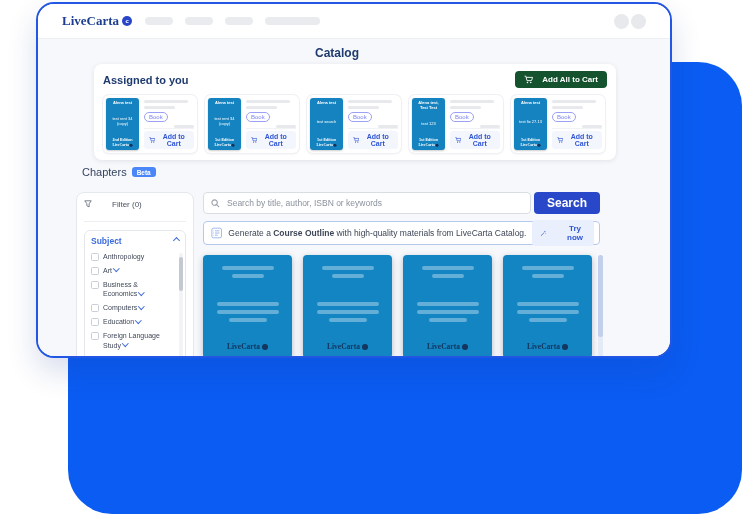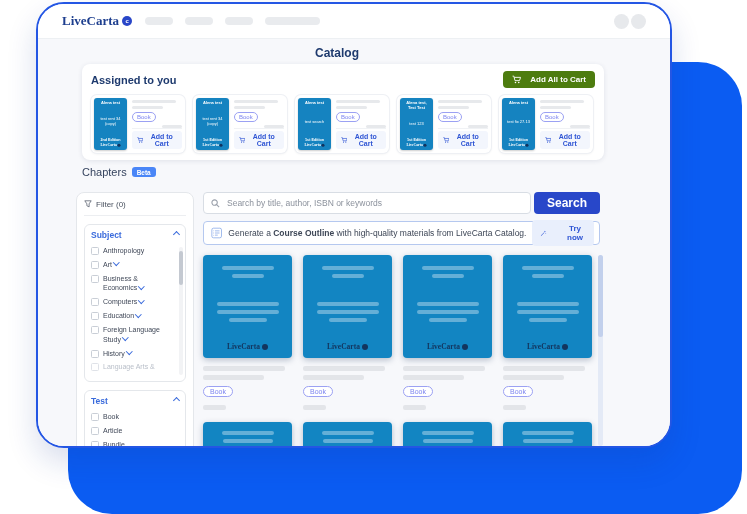--- a/index.html
+++ b/index.html
@@ -1,39 +1,39 @@
 <!DOCTYPE html>
 <html><head>
 <meta charset="utf-8">
 <style>
   html,body{margin:0;padding:0}
   body{width:747px;height:514px;position:relative;overflow:hidden;background:#fff;
        font-family:"Liberation Sans",sans-serif;-webkit-font-smoothing:antialiased}
   .bgshape{position:absolute;left:68px;top:62px;width:674px;height:452px;background:#0b5cf2;border-radius:44px}
-  .win{position:absolute;left:36px;top:2px;width:636px;height:446px;background:#fff;
-       border:2px solid #2456e4;border-radius:28px;overflow:hidden;box-sizing:border-box;
+  .win{position:absolute;left:36px;top:2px;width:636px;height:356px;background:#fff;
+       border:2px solid #2456e4;border-radius:18px;overflow:hidden;box-sizing:border-box;
        box-shadow:0 14px 30px rgba(20,50,140,.16)}
   
   .topbar{height:34px;display:flex;align-items:center;padding:0 24px;background:#fff;border-bottom:1px solid #edf0f3}
   .logo{font-family:"Liberation Serif",serif;font-weight:bold;color:#1d3e8e;font-size:13px;display:flex;align-items:center;gap:3px}
   .logo-badge{width:10px;height:10px;border-radius:50%;background:#2946c8;color:#fff;font-size:6px;line-height:10px;text-align:center;font-family:"Liberation Sans",sans-serif}
   .navpills{display:flex;gap:12px;margin-left:13px;align-items:center}
   .pill{height:8px;border-radius:4px;background:#e9ebee}
   .p1,.p2,.p3{width:28px}.p4{width:55px}
   .avatars{margin-left:auto;display:flex;gap:2px}
   .av{width:15px;height:15px;border-radius:50%;background:#e7e9ec}
   
   .content{position:absolute;top:35px;left:0;right:0;bottom:0;background:#f7f8fb}
   .ptitle{position:absolute;top:7px;left:38px;width:522px;text-align:center;font-size:12px;font-weight:bold;color:#1e3a6e}
   
-  .assigned{position:absolute;left:44px;top:25px;width:522px;height:96px;background:#fff;border-radius:8px;
+  .assigned{position:absolute;left:56px;top:25px;width:522px;height:96px;background:#fff;border-radius:8px;
             box-shadow:0 1px 5px rgba(25,39,80,.1);padding:7px 9px;box-sizing:border-box}
   .ahead{display:flex;justify-content:space-between;align-items:center}
   .atitle{font-size:11px;font-weight:bold;color:#1e3a6e}
-  .addall{background:#4d7c0f;color:#fff;font-size:8px;font-weight:bold;border:none;border-radius:4px;
+  .addall{background:#14532d;color:#fff;font-size:8px;font-weight:bold;border:none;border-radius:4px;
           padding:4px 9px;display:flex;align-items:center;gap:9px;cursor:pointer}
   .cards{display:flex;gap:8px;margin-top:7px}
   .mcard{width:94px;height:58px;background:#fff;border-radius:6px;display:flex;padding:3px;box-sizing:border-box;
          box-shadow:0 0 0 1px #eef0f4,0 1px 3px rgba(0,0,0,.07)}
   .mcover{flex:0 0 33px;position:relative;background:#1583c0;border-radius:3px;overflow:hidden;box-shadow:0 1px 2px rgba(0,0,0,.2)}
   .mcin{position:absolute;top:0;left:0;width:162%;height:162%;transform:scale(.617);transform-origin:top left;
         display:flex;flex-direction:column;align-items:center;justify-content:space-between;
         padding:4px 3px;box-sizing:border-box;color:#fff;text-align:center;font-size:6.5px;line-height:1.2}
   .mc-top{font-weight:bold}
   .mc-ed{font-weight:bold;font-size:6px;margin-bottom:2px}
@@ -48,21 +48,21 @@
   .madd{display:flex;align-items:center;gap:3px;color:#2f55d4;font-size:7px;font-weight:bold;background:#f3f6fd;border-radius:3px;padding:2px 5px;border:none;cursor:pointer}
   
   .tabs{position:absolute;left:44px;top:127px;display:flex;gap:18px;align-items:flex-end}
   .tab{font-size:11px;padding-bottom:5px;cursor:pointer}
   .tab.active{font-weight:bold;color:#16335f;border-bottom:2.5px solid #2f55d4}
   .tab.inactive{color:#35435e;display:flex;gap:5px;align-items:center}
   .beta{background:#4a86f7;color:#fff;font-size:6.5px;font-weight:bold;border-radius:3px;padding:1.5px 5px}
   
   .brow{position:absolute;left:38px;top:153px;width:524px;display:flex;gap:9px}
   .sidebar{flex:0 0 118px;width:118px;height:300px;background:#fff;border:1px solid #e4e7eb;border-radius:8px;padding:7px;box-sizing:border-box}
-  .filterrow{display:flex;align-items:flex-start;gap:4px;font-size:8px;color:#4a5260;padding-bottom:6px;border-bottom:1px solid #eceef1;margin-bottom:8px;cursor:pointer}
+  .filterrow{display:flex;align-items:flex-start;gap:20px;font-size:8px;color:#4a5260;padding-bottom:12px;border-bottom:1px solid #eceef1;margin-bottom:8px;cursor:pointer}
   .group{border:1px solid #e4e7eb;border-radius:6px;padding:5px 6px;margin-bottom:8px;position:relative}
   .ghead{display:flex;justify-content:space-between;color:#3a6bdc;font-size:8.5px;font-weight:bold;cursor:pointer}
   .gitems{margin-top:6px;padding-right:6px}
   .gitem{display:flex;align-items:flex-start;gap:4px;font-size:7px;color:#3f4757;margin-bottom:4.5px;line-height:1.35;cursor:pointer}
   .cb{width:6px;height:6px;border:1px solid #c9ced6;border-radius:1.5px;background:#fff;flex:0 0 6px;margin-top:1px}
   .chev{display:inline-block;width:3.5px;height:3.5px;border-right:1.1px solid #3a6bdc;border-bottom:1.1px solid #3a6bdc;
         transform:rotate(45deg);margin-left:2px;vertical-align:2px}
   .chevup{width:4px;height:4px;border-right:1.2px solid #3a6bdc;border-bottom:1.2px solid #3a6bdc;transform:rotate(-135deg);margin-top:2px}
   .faded{color:#b9bfc9}
   .faded .cb{border-color:#dfe2e8}

